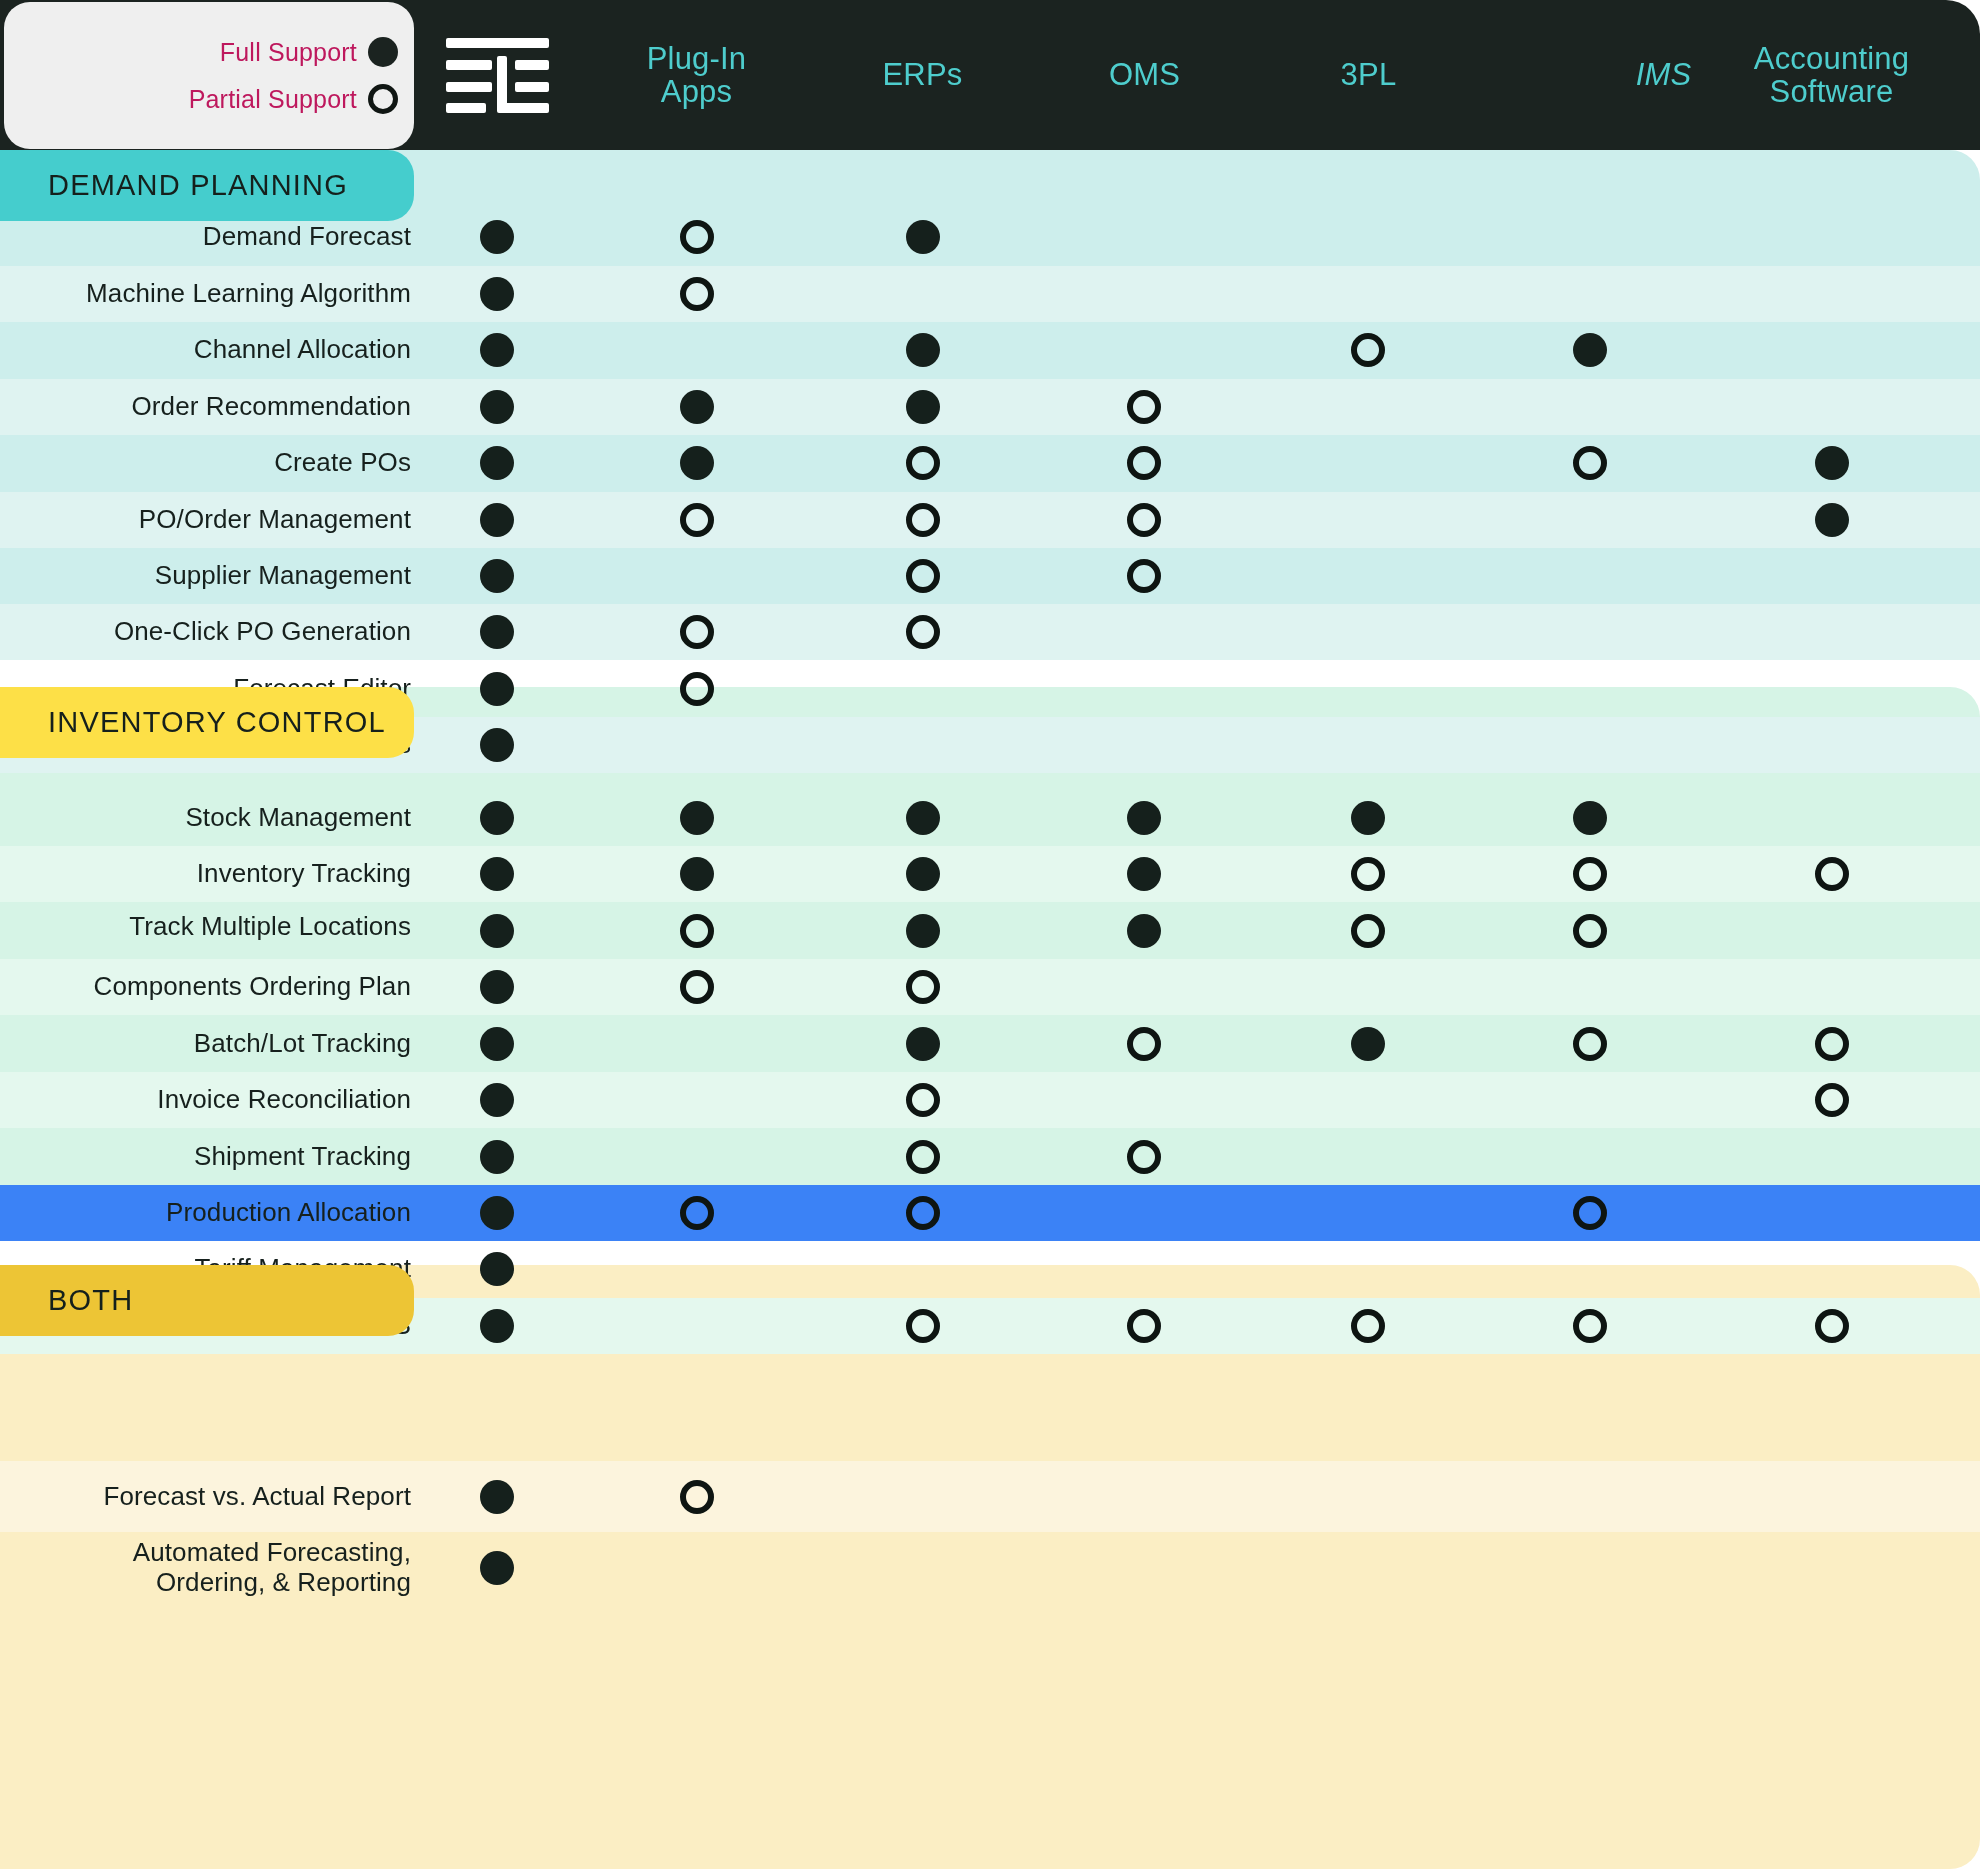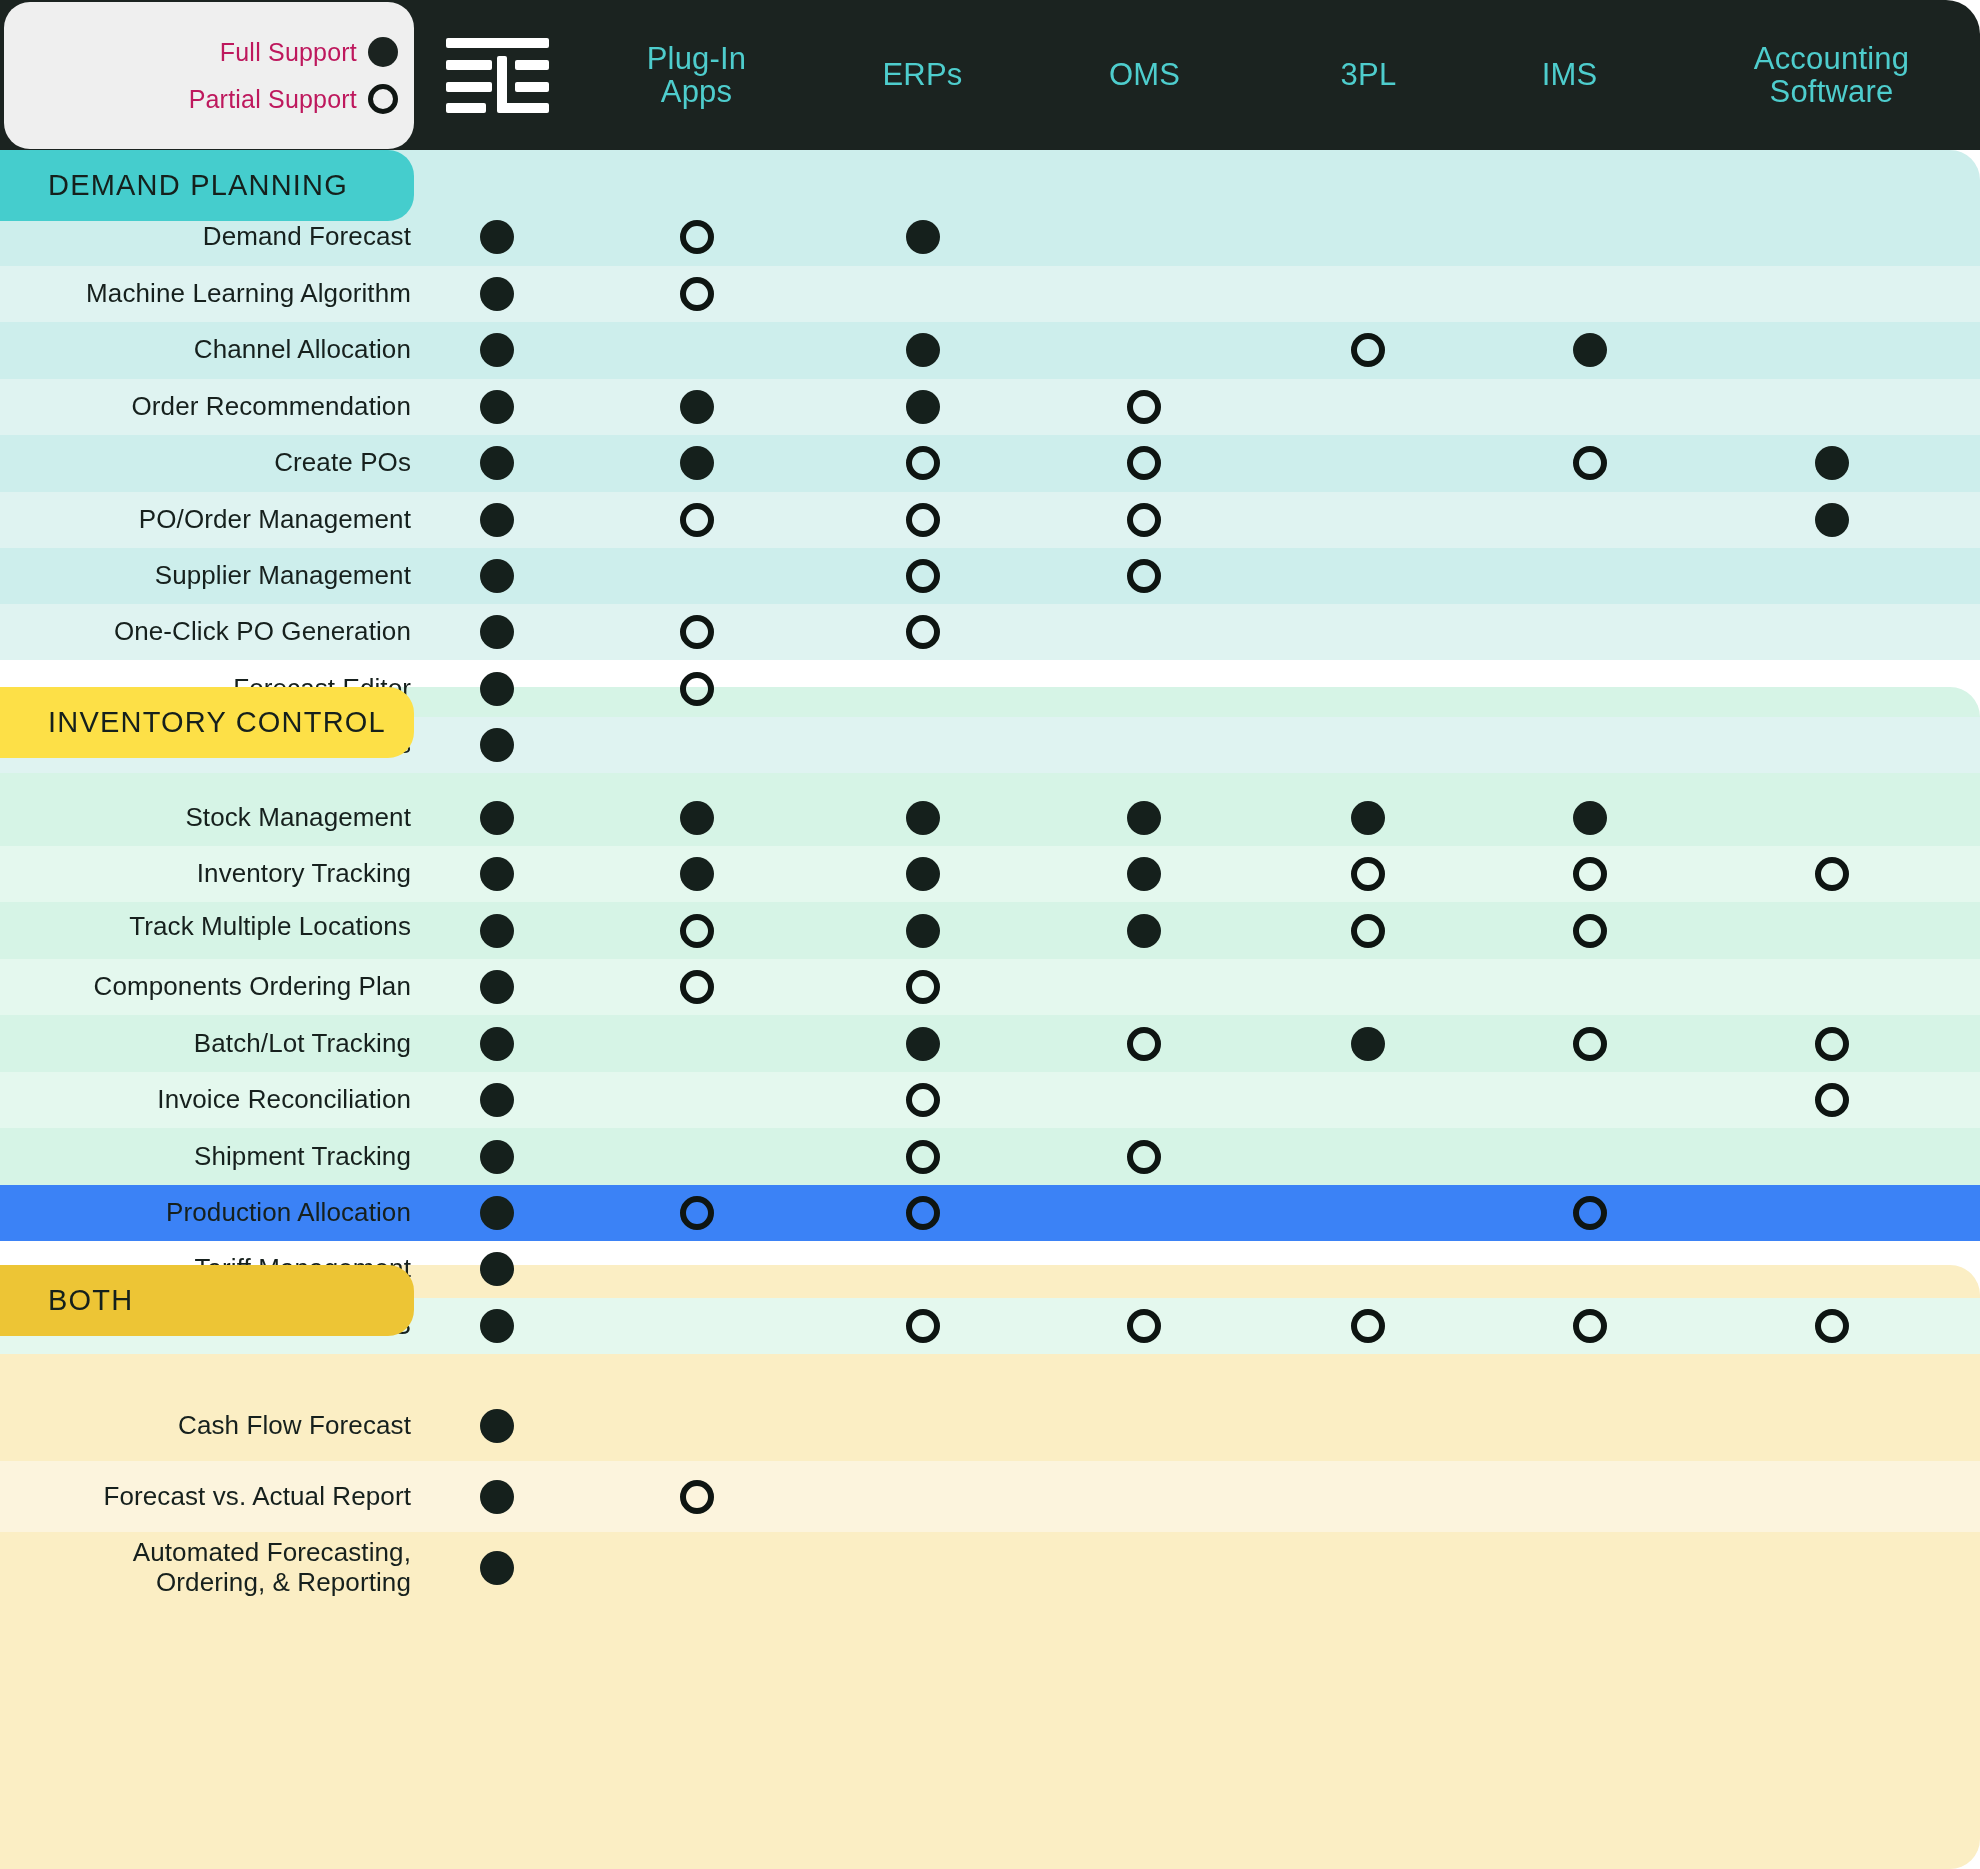--- a/index.html
+++ b/index.html
@@ -170,21 +170,21 @@
         <i class="b6"></i>
       <i class="b7"></i>
         <i class="stem"></i>
     </div>
     <div id="col-heads">
         <div class="col-head" style="left: 568px; width: 257px; white-space: pre-line;">Plug-In
 Apps</div>
         <div class="col-head" style="left: 794px; width: 257px; white-space: pre-line;">ERPs</div>
         <div class="col-head" style="left: 1016px; width: 257px; white-space: pre-line;">OMS</div>
         <div class="col-head" style="left: 1240px; width: 257px; white-space: pre-line;">3PL</div>
-        <div class="col-head" style="left: 1441px; width: 257px; white-space: pre-line;">IMS</div>
+        <div class="col-head" style="left: 1535px; width: 257px; white-space: pre-line; font-style: italic;">IMS</div>
         <div class="col-head" style="left: 1703px; width: 257px; white-space: pre-line;">Accounting
 Software</div>
       </div>
   </div>
 
   <div class="legend">
     <div class="legend-row r1">
       <span class="legend-label">Full Support</span>
       <span class="legend-mark full"></span>
     </div>
@@ -343,24 +343,20 @@
           <span class="dot partial" style="left: 1368px;"></span>
           <span class="dot partial" style="left: 1590px;"></span>
           <span class="dot partial" style="left: 1832px;"></span>
         </div>
       </div>
       <div class="section" style="top: 1265px; height: 604px;">
         <div class="section-bg" style="background: rgb(251, 238, 196);"></div>
         <div class="section-tab" style="background: rgb(237, 197, 53);">
           <span>BOTH</span>
         </div>
-        <div class="row" style="top: 125px; height: 71px;">
-          <div class="row-label" style="height: 71px;">Cash Flow Forecast</div>
-          <span class="dot full" style="left: 497px;"></span>
-        </div>
         <div class="row" style="top: 196px; height: 71px; background: rgb(252, 244, 221);">
           <div class="row-label" style="height: 71px;">Forecast vs. Actual Report</div>
           <span class="dot full" style="left: 497px;"></span>
           <span class="dot partial" style="left: 697px;"></span>
         </div>
         <div class="row" style="top: 267px; height: 71px;">
           <div class="row-label" style="height: 71px;">Automated Forecasting,
 Ordering, &amp; Reporting</div>
           <span class="dot full" style="left: 497px;"></span>
         </div>

